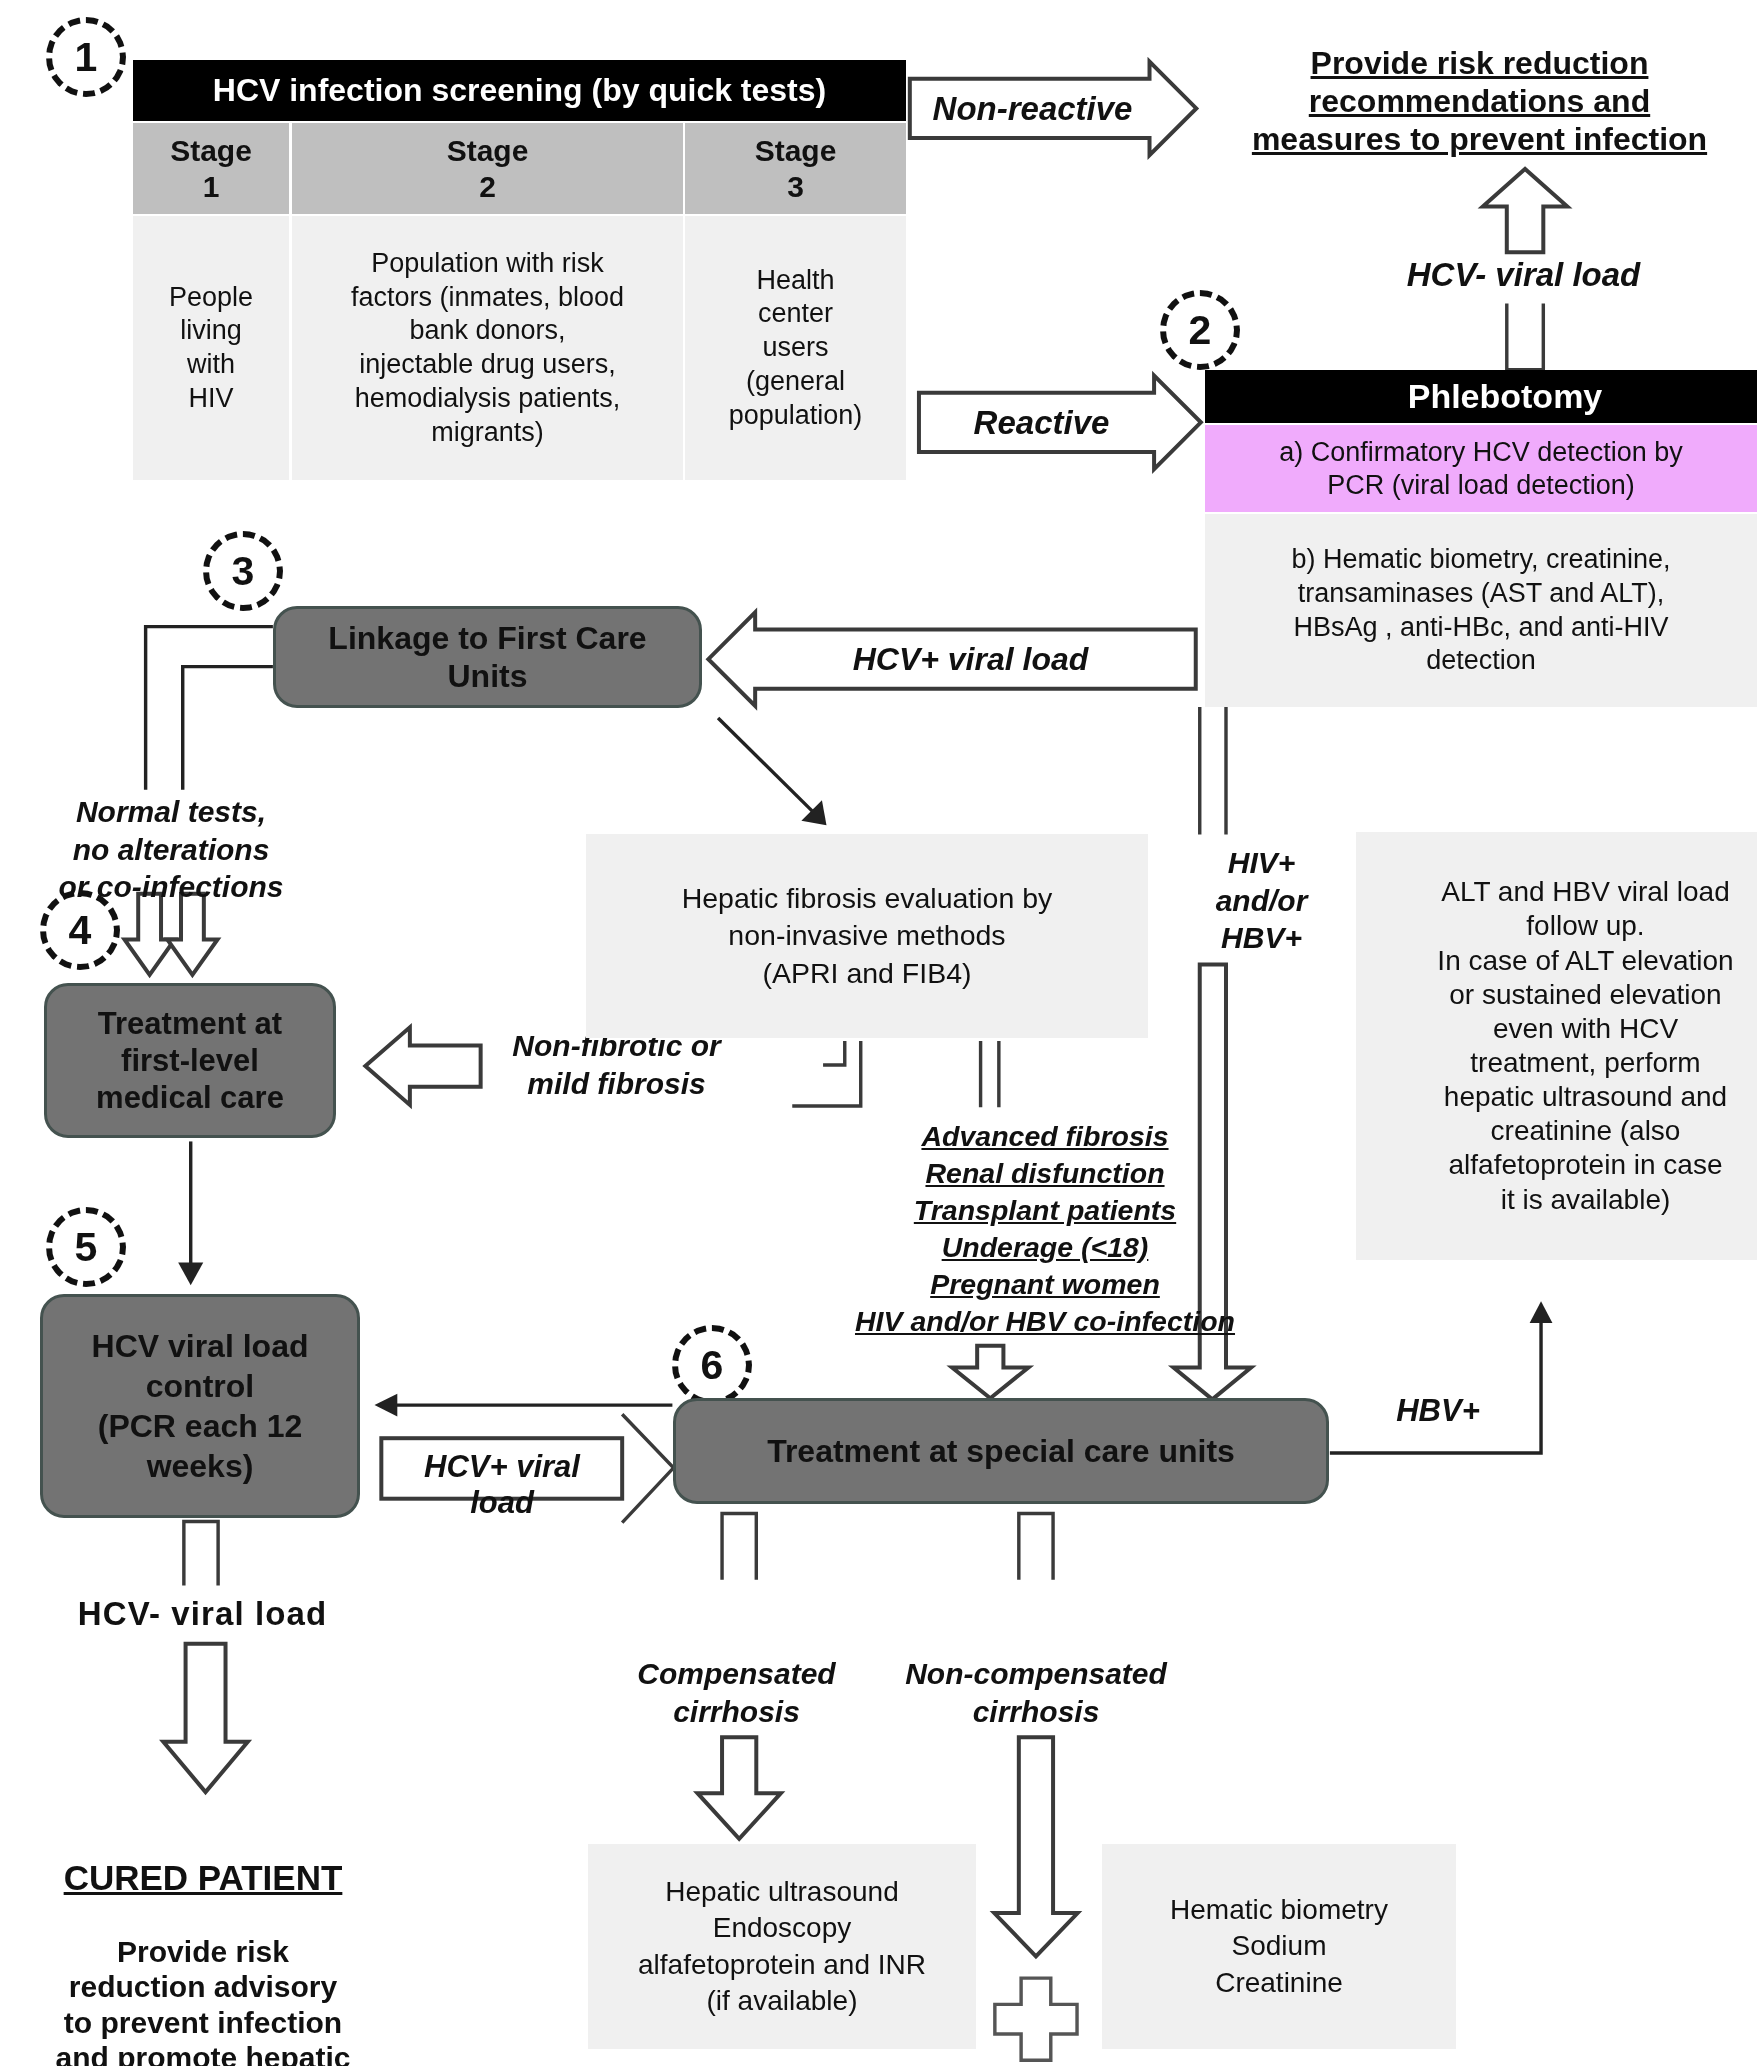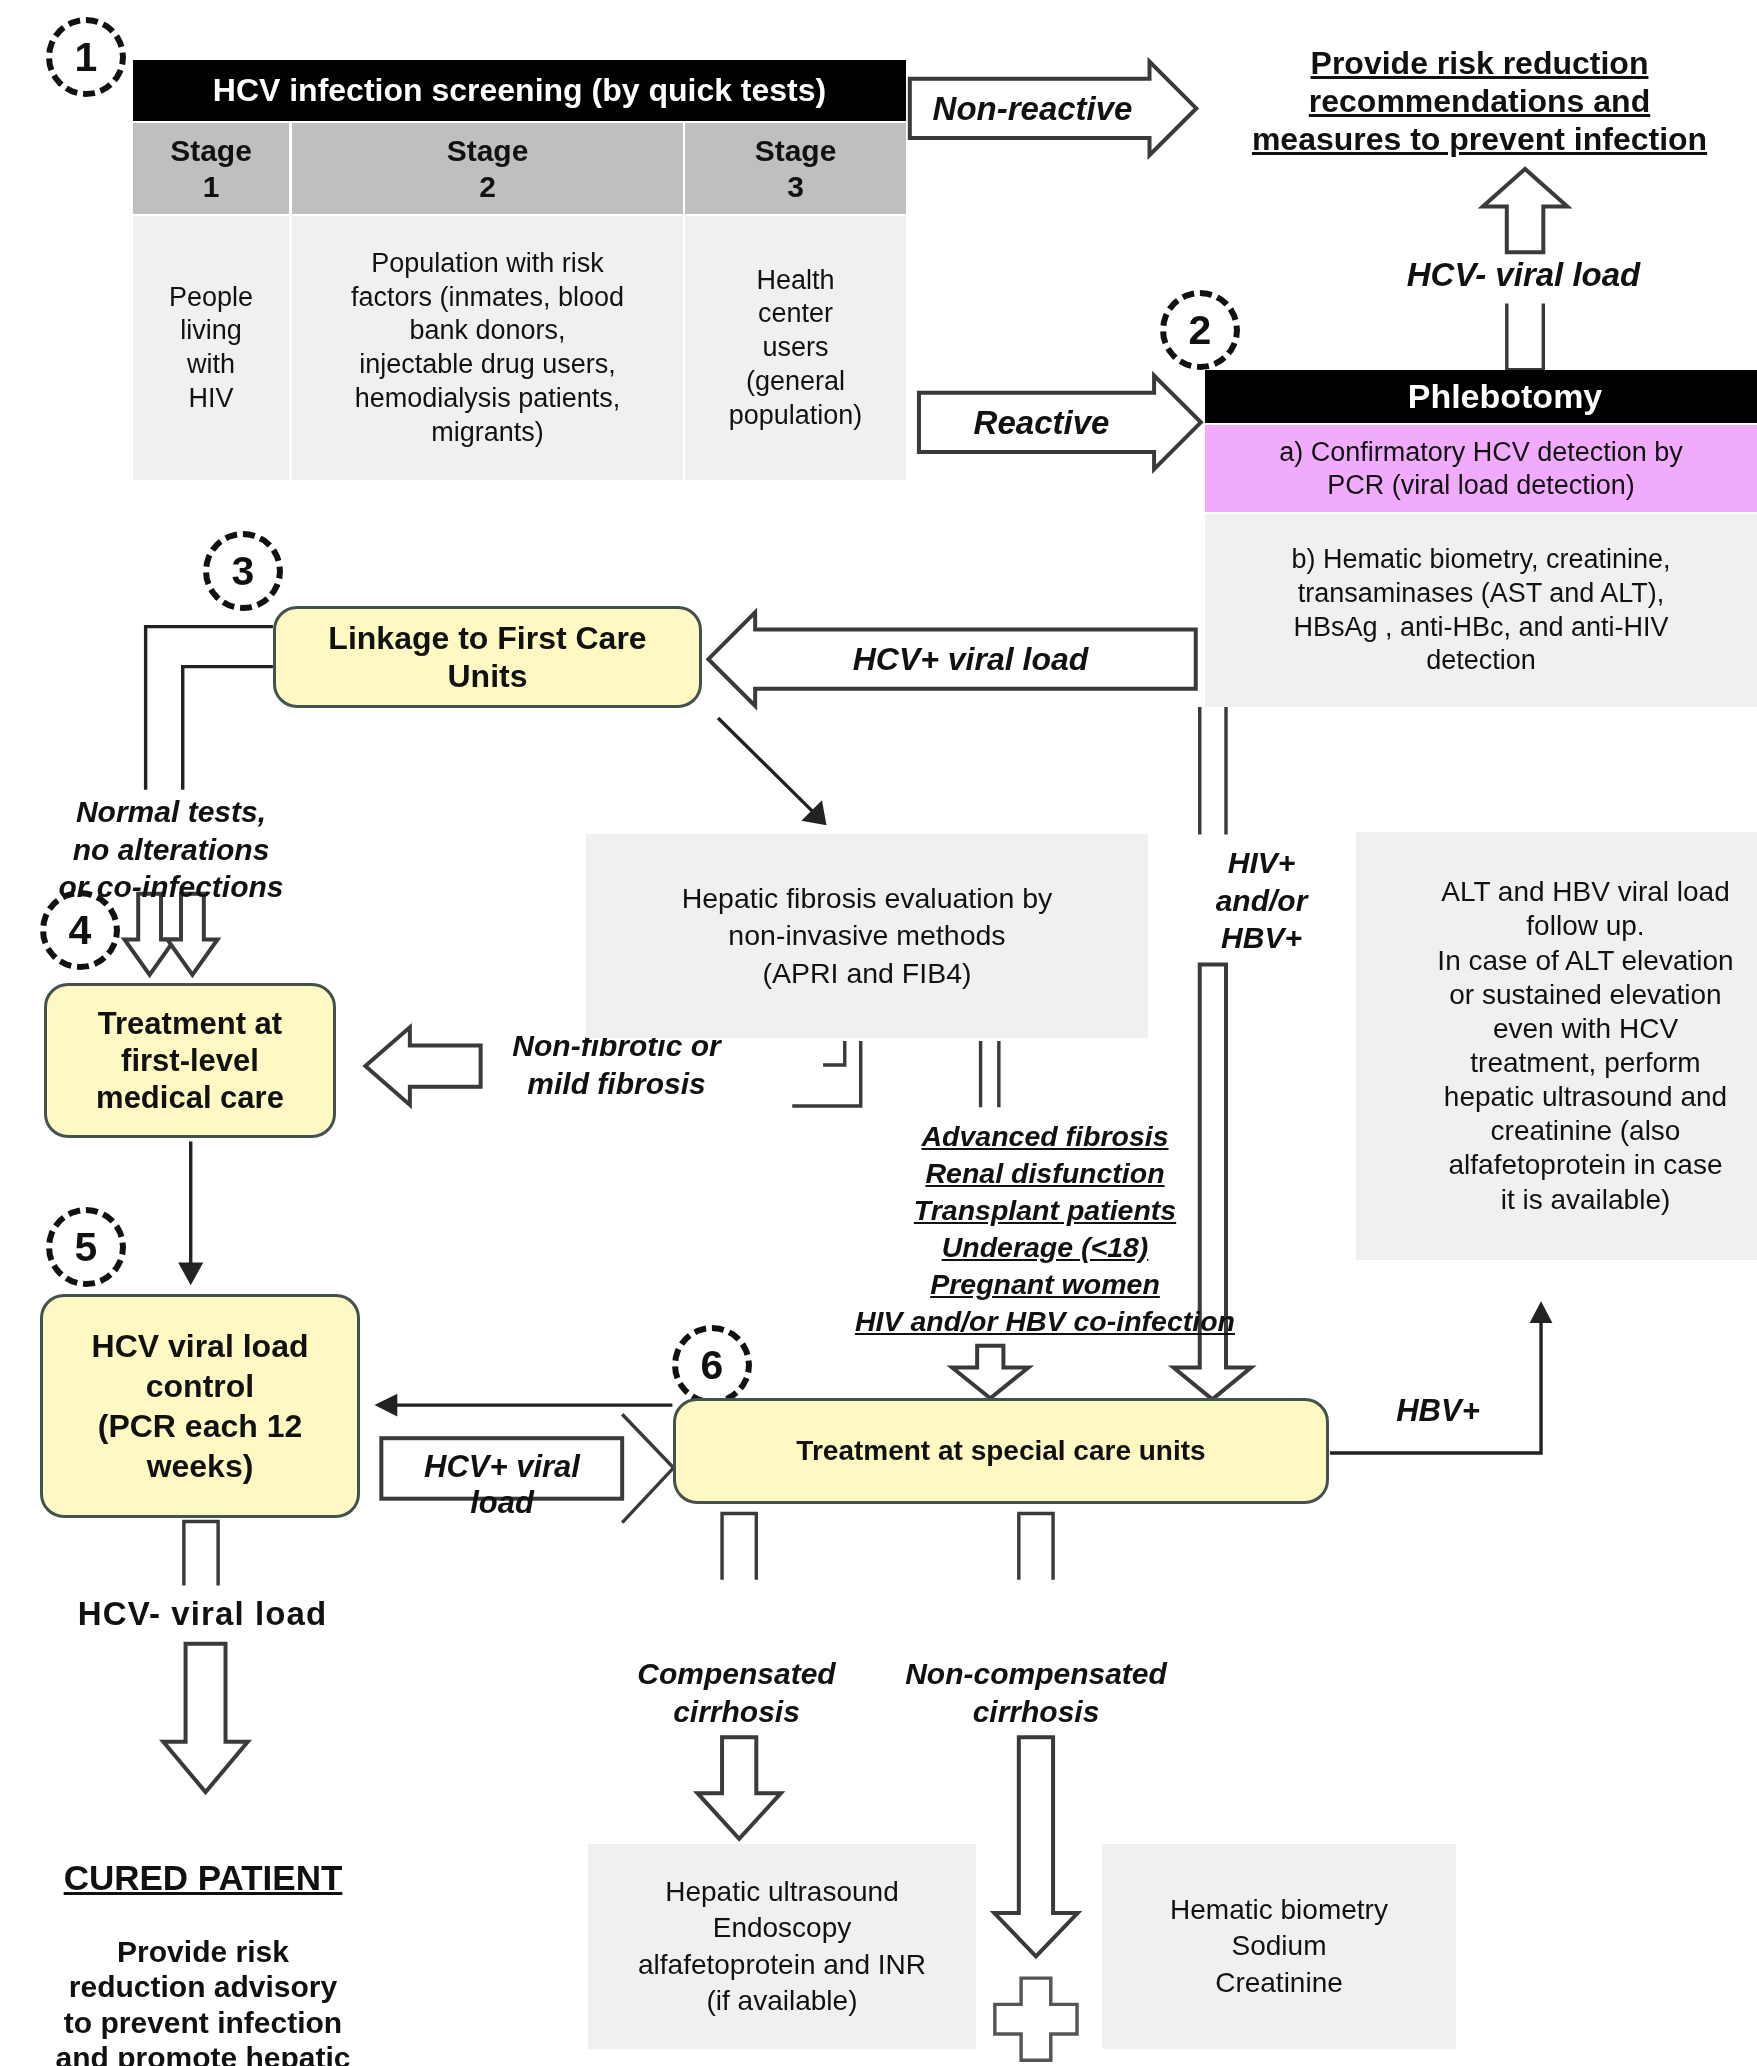--- a/index.html
+++ b/index.html
@@ -14,21 +14,21 @@
   .i{font-style:italic;}
   .step{
     width:80px;height:80px;border:6.3px dashed #111;border-radius:50%;
     font-size:41px;font-weight:bold;background:#fff;box-sizing:border-box;
   }
   .blackbar{background:#000;color:#fff;}
   .graycell{background:#bfbfbf;}
   .lightcell{background:#f0f0f0;}
   .midcell{background:#f0abfc;}
   .rbox{
-    background:#fef9c3;border:3.4px solid #44524f;border-radius:24px;box-sizing:border-box;
+    background:#737373;border:3.4px solid #44524f;border-radius:24px;box-sizing:border-box;
   }
   svg{position:absolute;left:0;top:0;}
   .blockarrow{fill:#ffffff;stroke:#3a3a3a;stroke-width:7;}
   .thin{fill:none;stroke:#222;stroke-width:6;}
   .openshaft{fill:none;stroke:#3a3a3a;stroke-width:6;}
   .solidhead{fill:#222;stroke:none;}
   .plus{fill:#fff;stroke:#555;stroke-width:6;}
   .u{text-decoration:underline;}
 </style>
 </head>
@@ -190,21 +190,21 @@
 hepatic  ultrasound  and
 creatinine  (also
 alfafetoprotein  in case
 it is available)</div>
 
   <div class="abs rbox ctr b pre" style="left:40px;top:1294px;width:320px;height:224px;font-size:32px;line-height:1.25;">HCV viral load
 control
 (PCR each 12
 weeks)</div>
 
-  <div class="abs rbox ctr b" style="left:673px;top:1398px;width:656px;height:106px;font-size:28px;">Treatment at special care units</div>
+  <div class="abs rbox ctr b" style="left:673px;top:1398px;width:656px;height:106px;font-size:32px;">Treatment at special care units</div>
 
   <div class="abs ctr b i" style="left:388px;top:1449px;width:228px;font-size:31px;">HCV+ viral load</div>
   <div class="abs ctr b i" style="left:1358px;top:1393px;width:160px;font-size:31px;">HBV+</div>
   <div class="abs ctr b" style="left:34px;top:1595px;width:337px;font-size:33px;letter-spacing:1.1px;">HCV- viral load</div>
   <div class="abs ctr b i pre" style="left:594px;top:1655px;width:285px;font-size:30px;line-height:1.25;">Compensated
 cirrhosis</div>
   <div class="abs ctr b i pre" style="left:879px;top:1655px;width:314px;font-size:30px;line-height:1.25;">Non-compensated
 cirrhosis</div>
 
   <div class="abs ctr b u" style="left:49px;top:1858px;width:308px;font-size:35px;">CURED  PATIENT</div>

